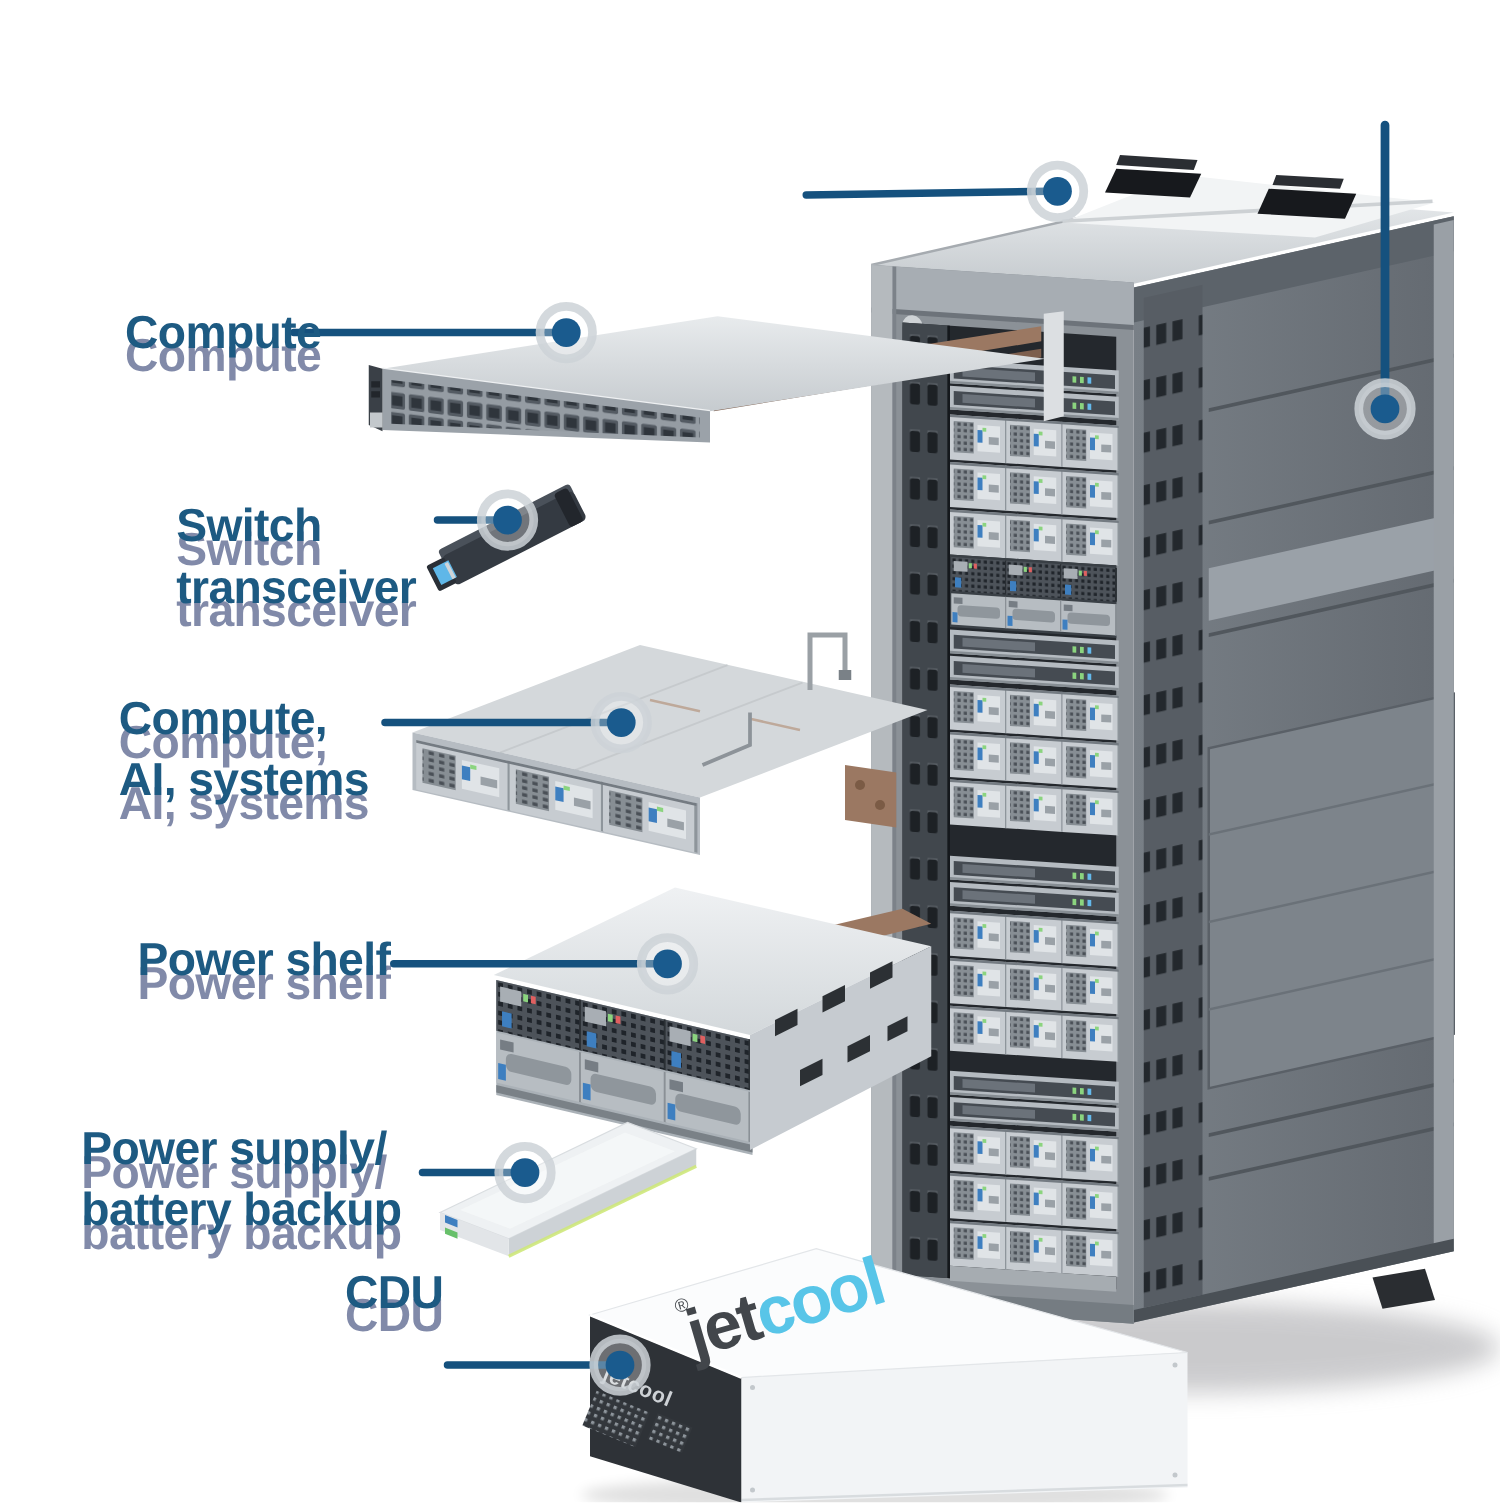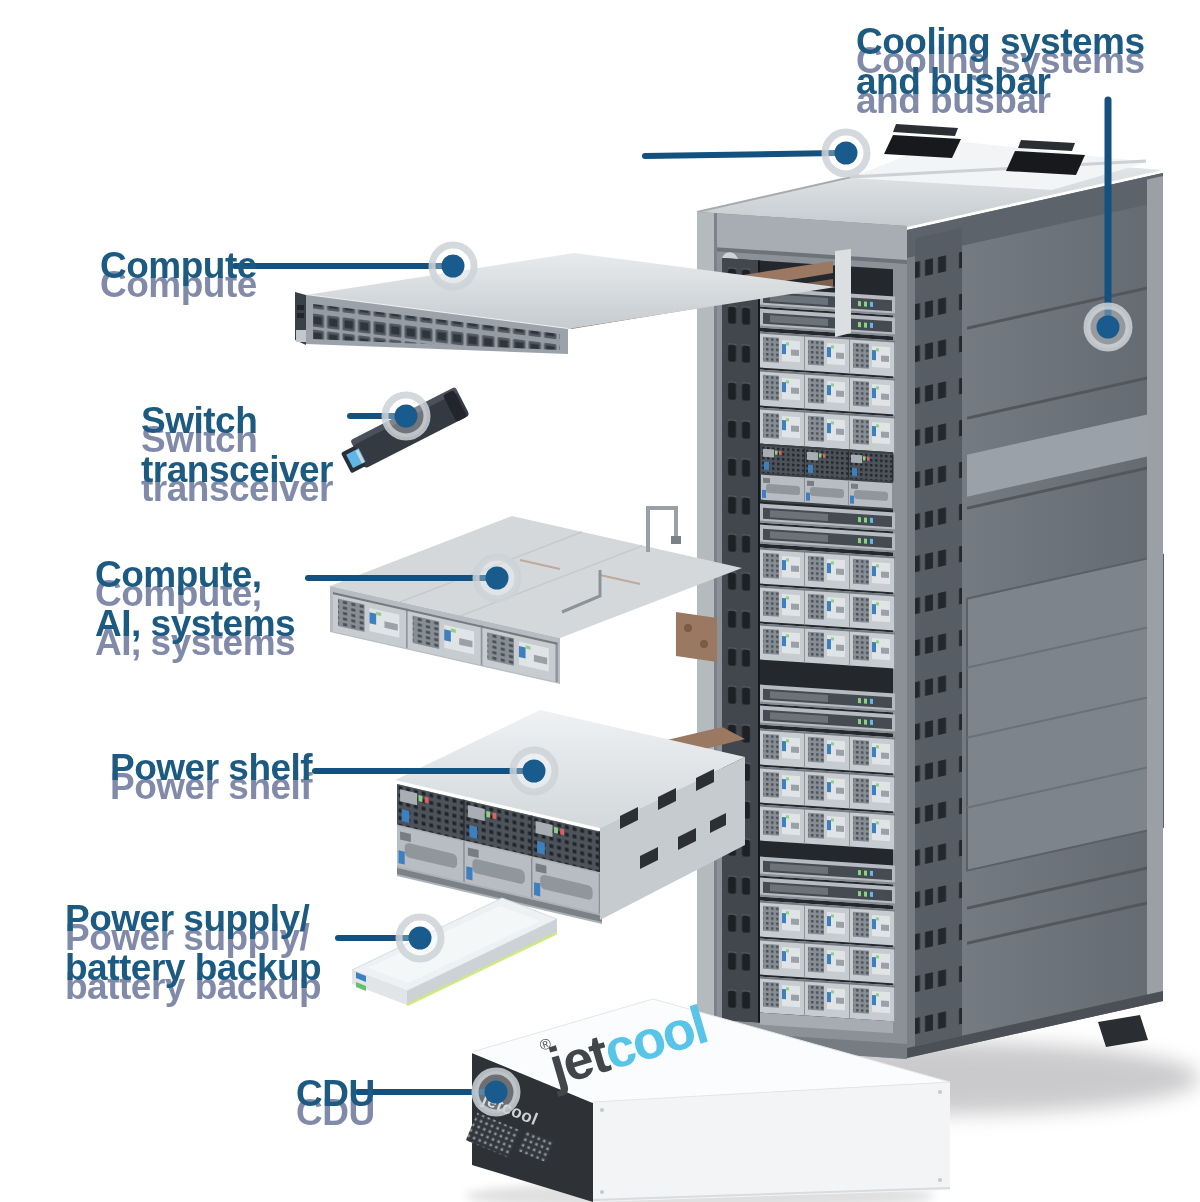--- a/index.html
+++ b/index.html
@@ -320,25 +320,23 @@
   <use href="#mk" transform="translate(453,266)"></use>
   <use href="#mk" transform="translate(406,416)"></use>
   <use href="#mk" transform="translate(497,578)"></use>
   <use href="#mk" transform="translate(534,771)"></use>
   <use href="#mk" transform="translate(420,938)"></use>
   <use href="#mk" transform="translate(496,1092)"></use>
   <use href="#mk" transform="translate(846,153)"></use>
   <use href="#mk" transform="translate(1108,327)"></use>
 </svg>
 
-<div class="label lh-tight" style="left:856px;top:22px;">Cooling systems
-and busbar</div>
 <div class="label" style="left:100px;top:244px;">Compute</div>
 <div class="label lh-wide" style="left:141px;top:396px;">Switch
 transceiver</div>
 <div class="label lh-wide" style="left:95px;top:550px;">Compute,
 AI, systems</div>
 <div class="label" style="left:110px;top:746px;">Power shelf</div>
 <div class="label lh-wide" style="left:65px;top:894px;">Power supply/
 battery backup</div>
-<div class="label" style="left:276px;top:1072px;margin-left:20px;">CDU</div>
+<div class="label" style="left:276px;top:1012px;">CDU</div>
 
 </div>
 
 </body></html>

